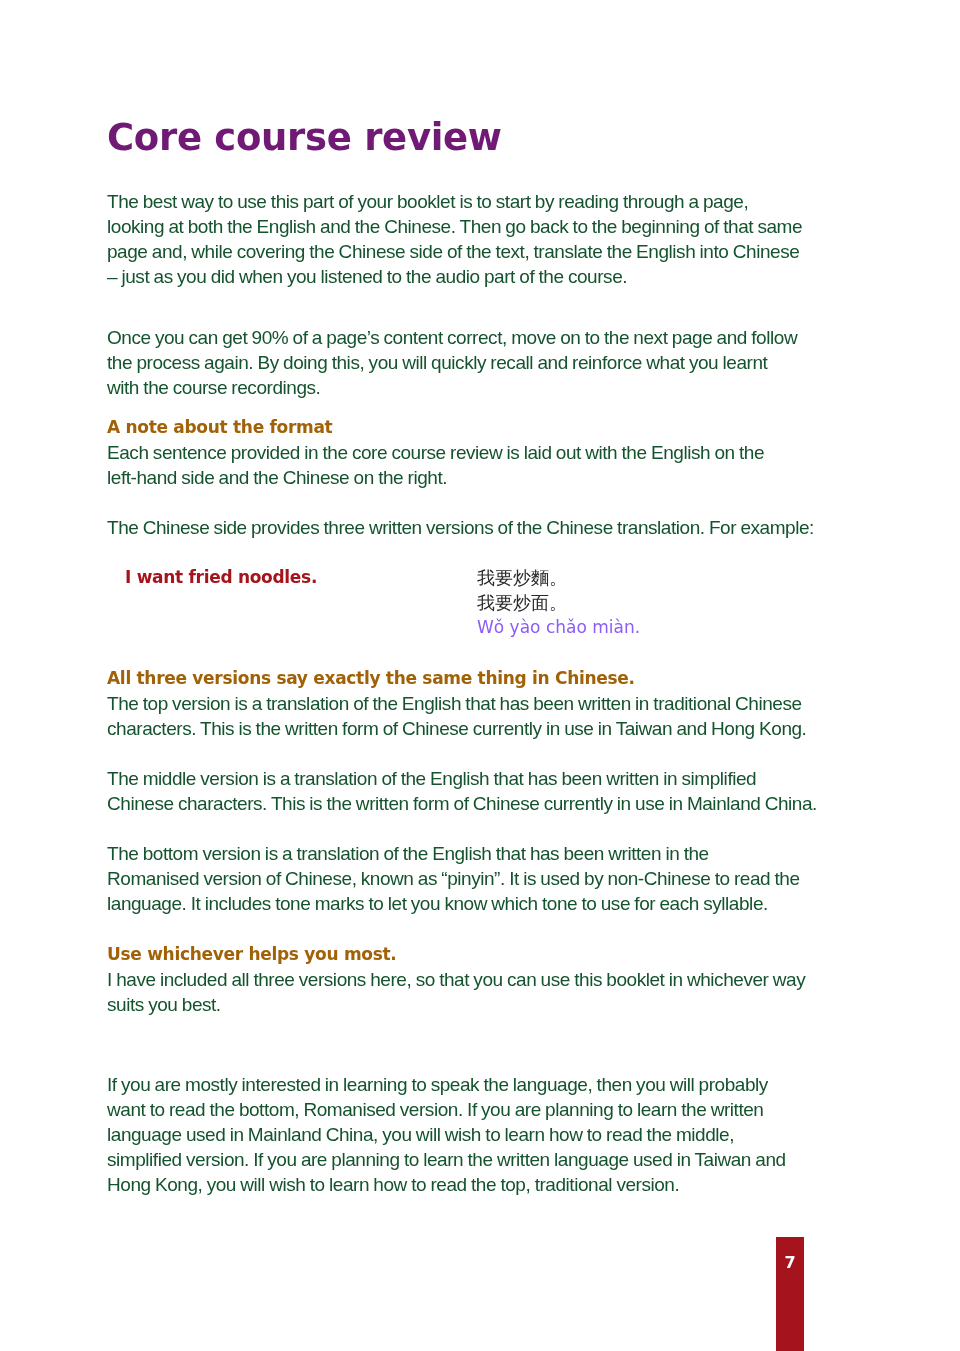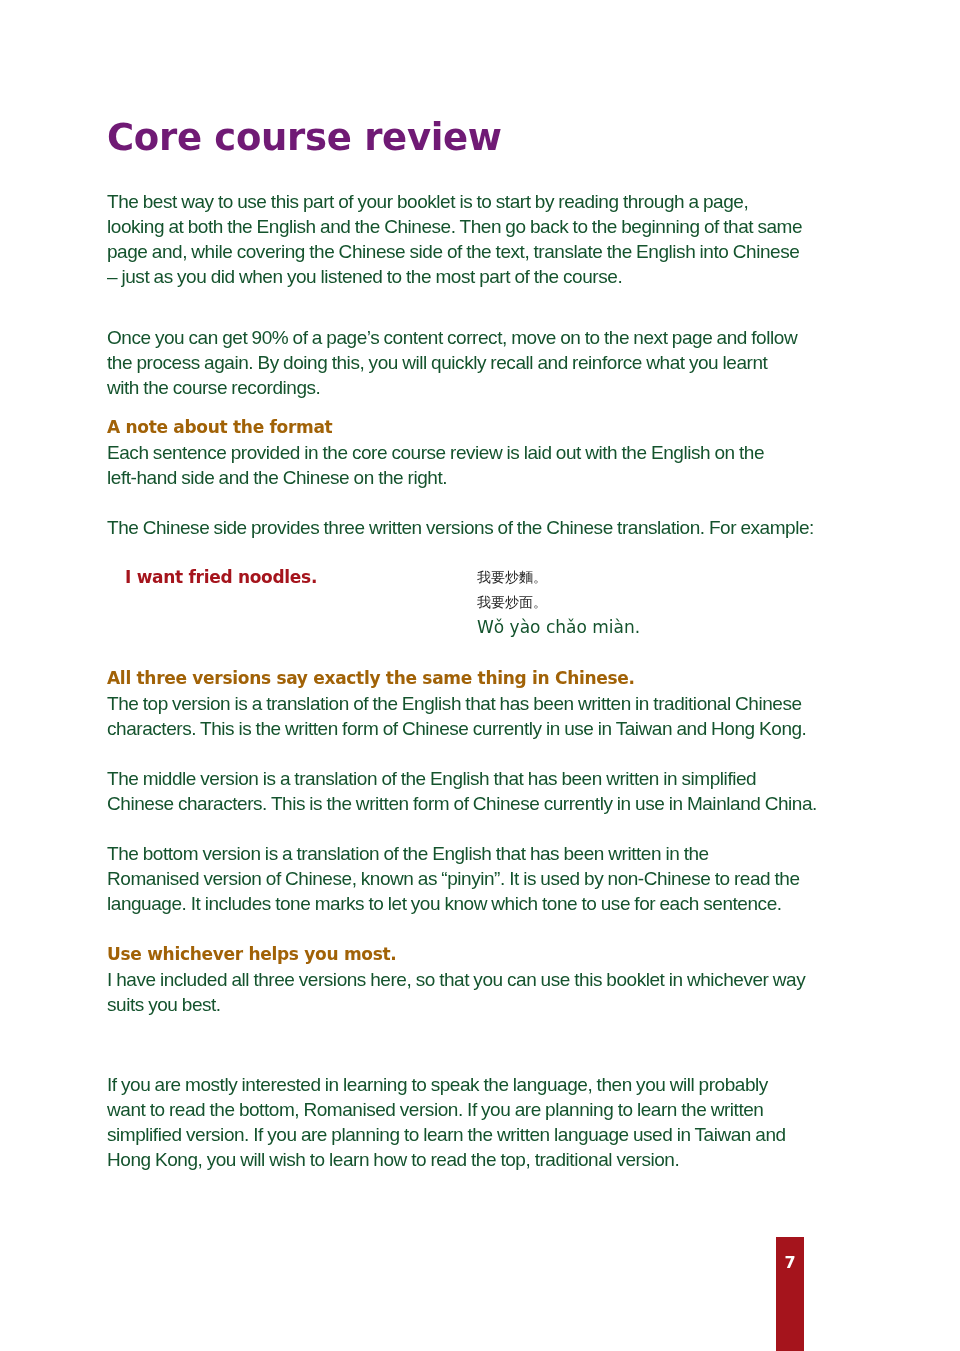--- a/index.html
+++ b/index.html
@@ -65,30 +65,30 @@
       letter-spacing: -0.3px;
     }
     .example-zh {
       position: absolute;
       left: 477px;
       top: 565px;
     }
     .example-zh .zh-line {
       display: block;
       font-family: "DejaVu Serif", "Liberation Serif", serif;
-      font-size: 14px;
+      font-size: 18px;
       line-height: 25px;
       color: #2a2a2a;
     }
     .example-zh .pinyin-line {
       display: block;
       font-family: "DejaVu Sans", "Liberation Sans", sans-serif;
       font-size: 17px;
       line-height: 25px;
-      color: #14532d;
+      color: #8b5cf6;
     }
     .page-number-tab {
       position: absolute;
       left: 776px;
       top: 1237px;
       width: 28px;
       height: 114px;
       background: #a5141c;
     }
     .page-number {
@@ -106,21 +106,21 @@
 </head>
 <body>
 
 <h1 class="page-title">Core course review</h1>
 
 <div class="block" style="top:189px;">
   <p class="para">
     <span class="ln">The best way to use this part of your booklet is to start by reading through a page,</span>
     <span class="ln">looking at both the English and the Chinese. Then go back to the beginning of that same</span>
     <span class="ln">page and, while covering the Chinese side of the text, translate the English into Chinese</span>
-    <span class="ln">– just as you did when you listened to the most part of the course.</span>
+    <span class="ln">– just as you did when you listened to the audio part of the course.</span>
   </p>
 </div>
 
 <div class="block" style="top:325px;">
   <p class="para">
     <span class="ln">Once you can get 90% of a page’s content correct, move on to the next page and follow</span>
     <span class="ln">the process again. By doing this, you will quickly recall and reinforce what you learnt</span>
     <span class="ln">with the course recordings.</span>
   </p>
 </div>
@@ -158,36 +158,37 @@
   <p class="para">
     <span class="ln">The middle version is a translation of the English that has been written in simplified</span>
     <span class="ln">Chinese characters. This is the written form of Chinese currently in use in Mainland China.</span>
   </p>
 </div>
 
 <div class="block" style="top:841px;">
   <p class="para">
     <span class="ln">The bottom version is a translation of the English that has been written in the</span>
     <span class="ln">Romanised version of Chinese, known as “pinyin”. It is used by non-Chinese to read the</span>
-    <span class="ln">language. It includes tone marks to let you know which tone to use for each sentence.</span>
+    <span class="ln">language. It includes tone marks to let you know which tone to use for each syllable.</span>
   </p>
 </div>
 
 <div class="block" style="top:942px;">
   <h2 class="subhead">Use whichever helps you most.</h2>
   <p class="para">
     <span class="ln">I have included all three versions here, so that you can use this booklet in whichever way</span>
     <span class="ln">suits you best.</span>
   </p>
 </div>
 
 <div class="block" style="top:1072px;">
   <p class="para">
     <span class="ln">If you are mostly interested in learning to speak the language, then you will probably</span>
     <span class="ln">want to read the bottom, Romanised version. If you are planning to learn the written</span>
+    <span class="ln">language used in Mainland China, you will wish to learn how to read the middle,</span>
     <span class="ln">simplified version. If you are planning to learn the written language used in Taiwan and</span>
     <span class="ln">Hong Kong, you will wish to learn how to read the top, traditional version.</span>
   </p>
 </div>
 
 <div class="page-number-tab">
   <span class="page-number">7</span>
 </div>
 
 </body></html>

